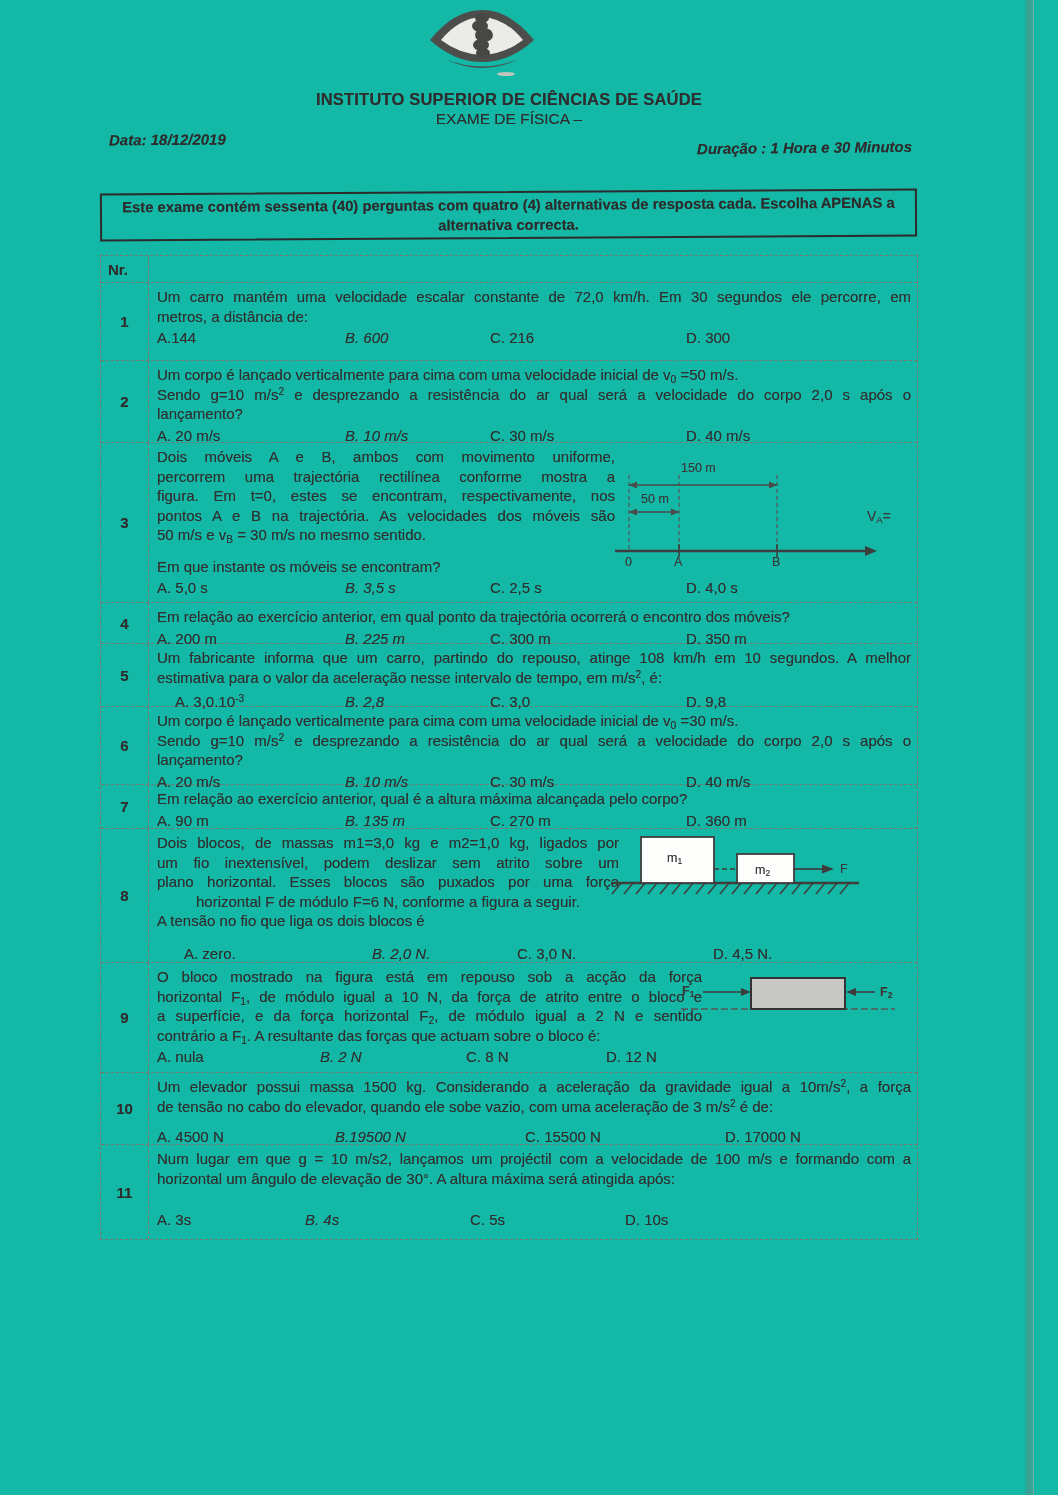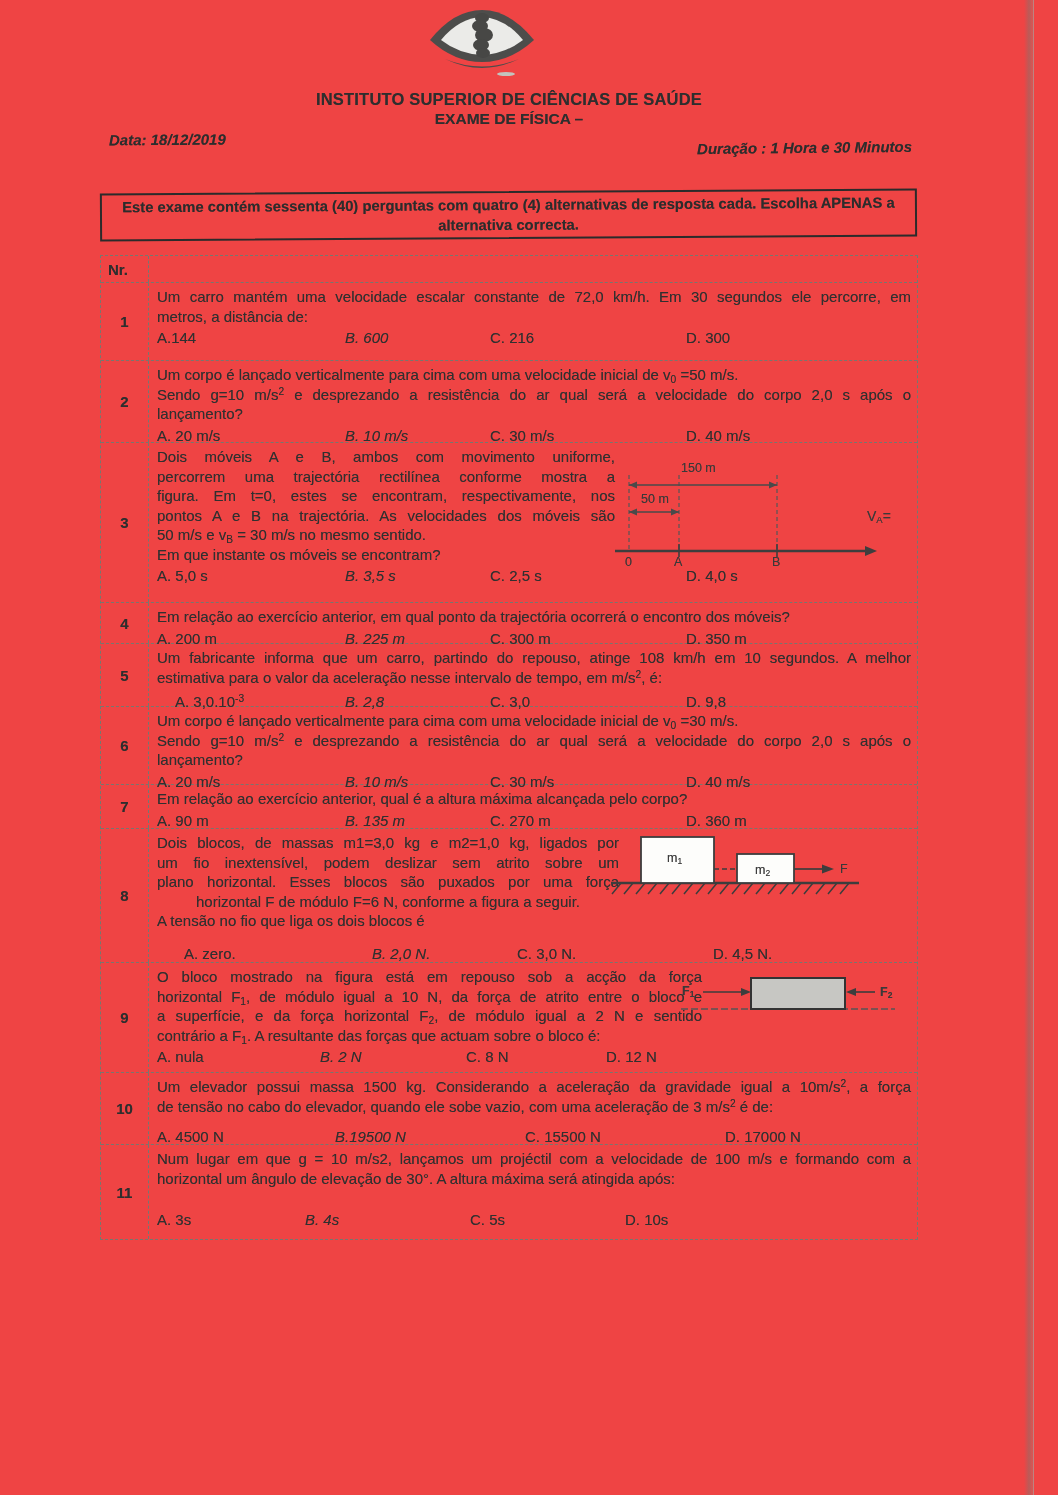--- a/index.html
+++ b/index.html
@@ -1,41 +1,41 @@
 <!DOCTYPE html>
 <html><head>
 <meta charset="utf-8">
 <style>
   * { box-sizing: border-box; margin: 0; padding: 0; }
   html,body { background:#e8e8e4; }
   .page {
     position: relative;
     width: 1058px; height: 1495px;
-    background: #ef4444;
+    background: #14b8a6;
     font-family: "Liberation Sans", sans-serif;
     color: #343434;
     overflow: hidden;
     text-shadow: 0 0 .5px rgba(50,50,50,.55);
     padding-left: 44px;
   }
   .scan-edge {
     position:absolute; left:1024px; top:0; width:10px; height:100%;
     background: linear-gradient(to right, rgba(140,140,135,0), rgba(120,120,114,.45), rgba(170,170,165,.15));
   }
   .scan-edge-line { position:absolute; left:1033px; top:0; width:1px; height:100%; background:#a5a5a0; opacity:.6; }
 
   .logo { position:absolute; left:426px; top:4px; width:112px; height:74px; filter: blur(.4px); }
 
   .institute-title {
     position:absolute; left:100px; top:90px; width:818px;
     text-align:center; font-weight:bold; font-size:16.5px; letter-spacing:.2px; color:#2e2e2e;
   }
   .exam-title {
     position:absolute; left:100px; top:110px; width:818px;
-    text-align:center; font-weight:bold; font-size:15.5px; color:#2e2e2e;
+    text-align:center; font-weight:normal; font-size:15.5px; color:#2e2e2e;
   }
   .date-line {
     position:absolute; left:109px; top:131px;
     font-weight:bold; font-style:italic; font-size:15px; transform:rotate(-.4deg); color:#2d2d2d;
   }
   .duration-line {
     position:absolute; left:697px; top:139px;
     font-weight:bold; font-style:italic; font-size:15px; transform:rotate(-.6deg); color:#2d2d2d;
   }
   .instruction-box {
@@ -61,21 +61,21 @@
   .num.hdr { justify-content:flex-start; padding-left:7px; }
   .content { flex:1; padding:4px 6px 0 8px; position:relative; line-height:19.5px; color:#303030; }
 
   .r-nr{height:26px} .rq1{height:78px} .rq2{height:82px} .rq3{height:160px}
   .rq4{height:41px} .rq5{height:63px} .rq6{height:78px} .rq7{height:44px}
   .rq8{height:134px} .rq9{height:110px} .rq10{height:72px} .rq11{height:95px}
 
   .line { }
   .jl { text-align: justify; text-align-last: justify; }
   .w458 { width:458px; } .w462 { width:462px;text-align:center; } .w545 { width:545px; }
-  .mt12 { }
+  .mt12 { margin-top:12px; }
 
   .opts { display:flex; margin-top:2px; }
   .opt { }
   .o1 { width:188px; } .o2 { width:145px;font-style:italic; } .o3 { width:196px; } .o4 { flex:1; }
   .opt-indent { padding-left:18px; }
   .q5row .opts { margin-top:5px; }
   .q8row .opts { margin-top:13px;margin-left:27px; }
   .q9row .o1{width:163px} .q9row .o2{width:146px} .q9row .o3{width:140px}
   .q10row .opts { margin-top:11px; }
   .q10row .o1{width:178px} .q10row .o2{width:190px} .q10row .o3{width:200px}

